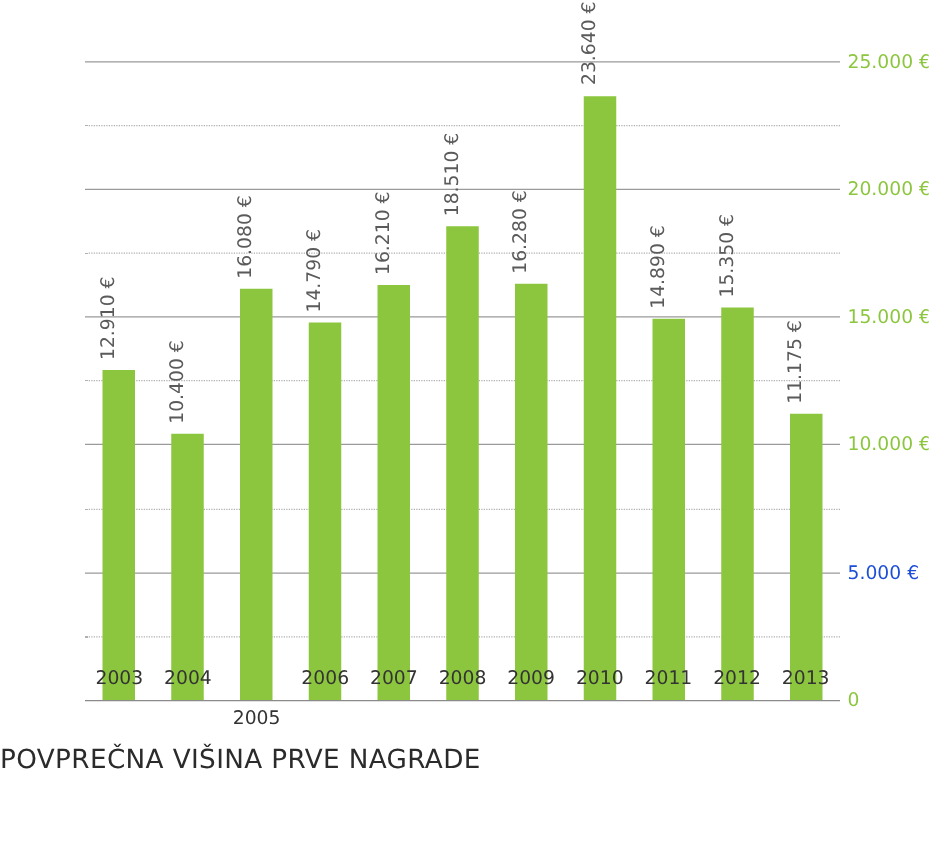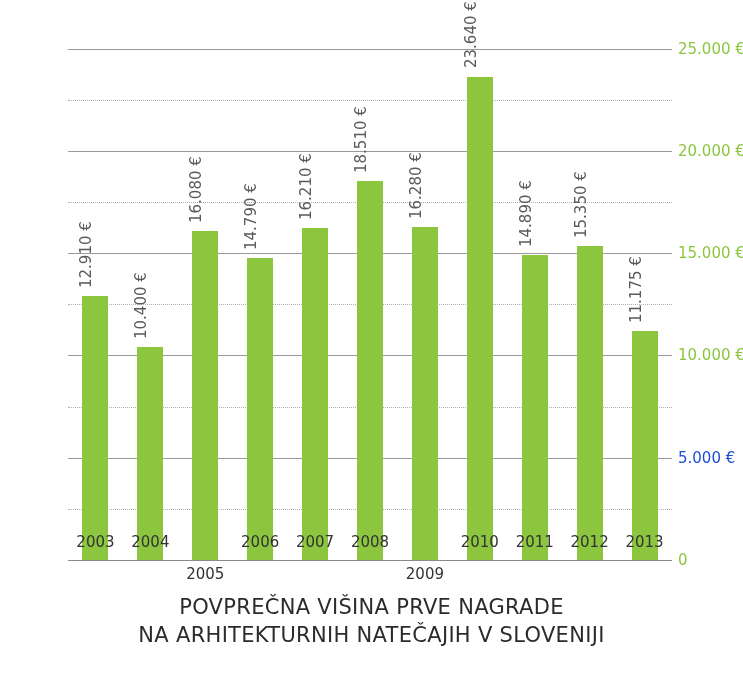--- a/index.html
+++ b/index.html
@@ -116,21 +116,20 @@
     color: #333333;
     white-space: nowrap;
   }
 
   
   .chart-title {
     position: absolute;
     left: 0;
     top: 594px;
     width: 743px;
-    text-align: center;
     font-size: 21px;
     color: #2b2b2b;
     line-height: 1.32;
     letter-spacing: 0.3px;
   }
   .chart-title .line2 {
     display: block;
   }
 </style>
 </head>
@@ -230,25 +229,24 @@
       <div class="y-label" style="top: 132.943px; color: rgb(140, 198, 62);">20.000 €</div>
       <div class="y-label" style="top: 30.6792px; color: rgb(140, 198, 62);">25.000 €</div>
     </div>
   <div class="x-labels">
       <div class="x-label" style="left: 27.4545px;">2003</div>
       <div class="x-label" style="left: 82.3636px;">2004</div>
       <div class="x-label" style="left: 137.273px; margin-top: 32px;">2005</div>
       <div class="x-label" style="left: 192.182px;">2006</div>
       <div class="x-label" style="left: 247.091px;">2007</div>
       <div class="x-label" style="left: 302px;">2008</div>
-      <div class="x-label" style="left: 356.909px; margin-top: 32px;">2009</div>
+      <div class="x-label" style="left: 356.909px;">2009</div>
       <div class="x-label" style="left: 411.818px;">2010</div>
       <div class="x-label" style="left: 466.727px;">2011</div>
       <div class="x-label" style="left: 521.636px;">2012</div>
       <div class="x-label" style="left: 576.545px;">2013</div>
     </div>
 
   <div class="chart-title">
     <span class="line1">POVPREČNA VIŠINA PRVE NAGRADE</span>
-    <span class="line2">NA ARHITEKTURNIH NATEČAJIH V SLOVENIJI</span>
   </div>
 
 </div>
 
 </body></html>

